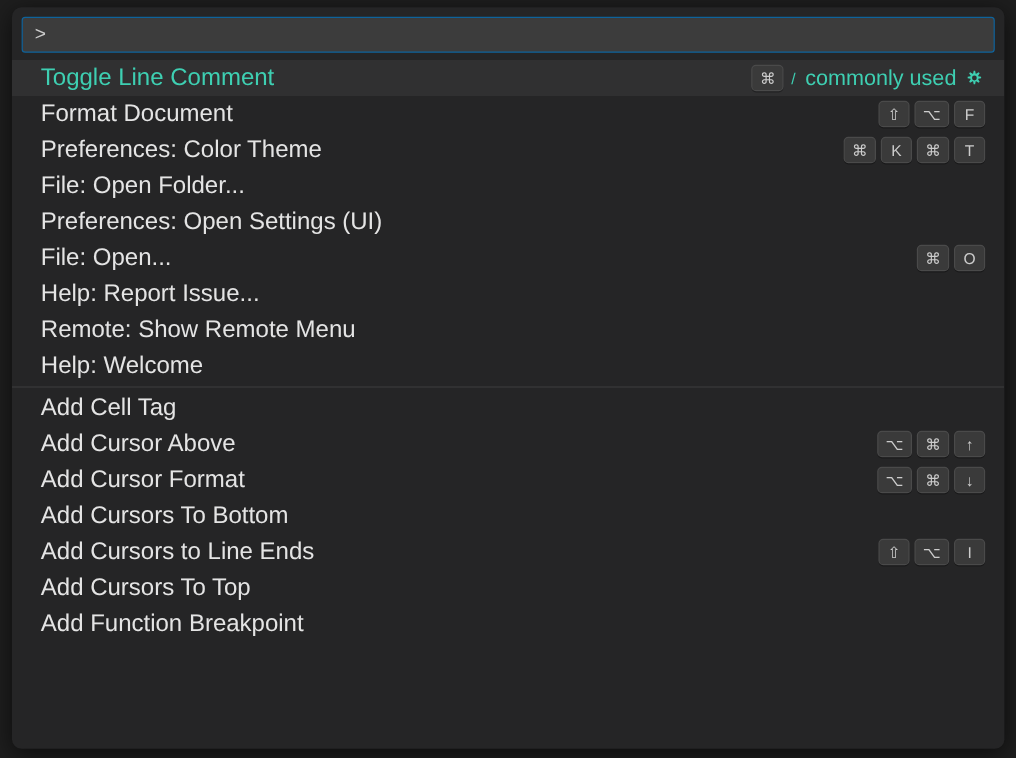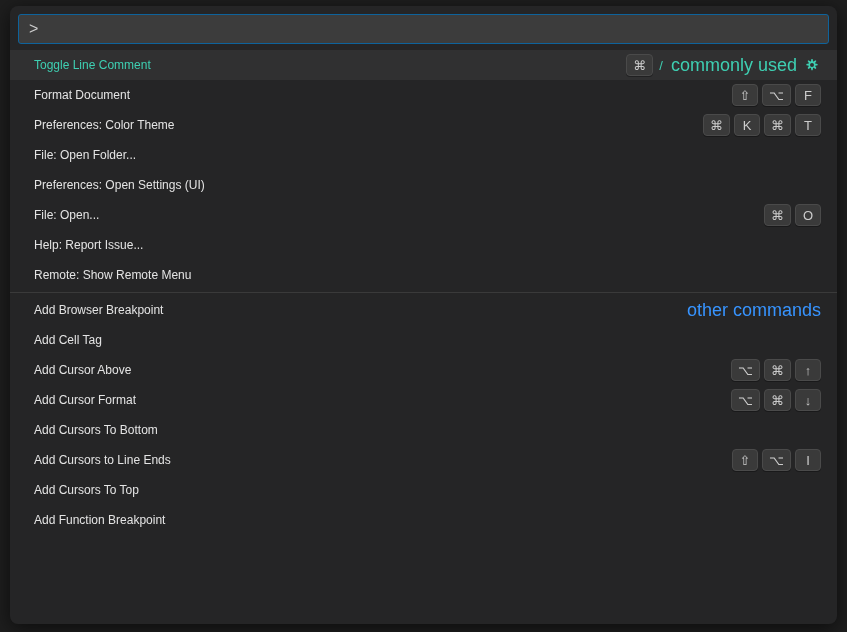--- a/index.html
+++ b/index.html
@@ -61,21 +61,21 @@
       position: relative;
     }
     .row.selected {
       background: #303031;
     }
     .row.selected .label {
       color: #3ECFB2;
     }
     .label {
       color: #e4e4e4;
-      font-size: 12px;
+      font-size: 20px;
       white-space: nowrap;
     }
     .right {
       display: flex;
       align-items: center;
       gap: 6px;
     }
     .keys {
       display: flex;
       gap: 4px;
@@ -186,27 +186,25 @@
         </div>
       </div>
       <div class="row">
         <span class="label">Help: Report Issue...</span>
         <div class="right"></div>
       </div>
       <div class="row">
         <span class="label">Remote: Show Remote Menu</span>
         <div class="right"></div>
       </div>
+      <div class="row">
+        <span class="label">Help: Welcome</span>
+        <div class="right"></div>
+      </div>
       <div class="divider"></div>
-      <div class="row">
-        <span class="label">Add Browser Breakpoint</span>
-        <div class="right">
-          <span class="group-tag blue">other commands</span>
-        </div>
-      </div>
       <div class="row">
         <span class="label">Add Cell Tag</span>
         <div class="right"></div>
       </div>
       <div class="row">
         <span class="label">Add Cursor Above</span>
         <div class="right">
           <div class="keys">
             <span class="key">⌥</span>
             <span class="key">⌘</span>

